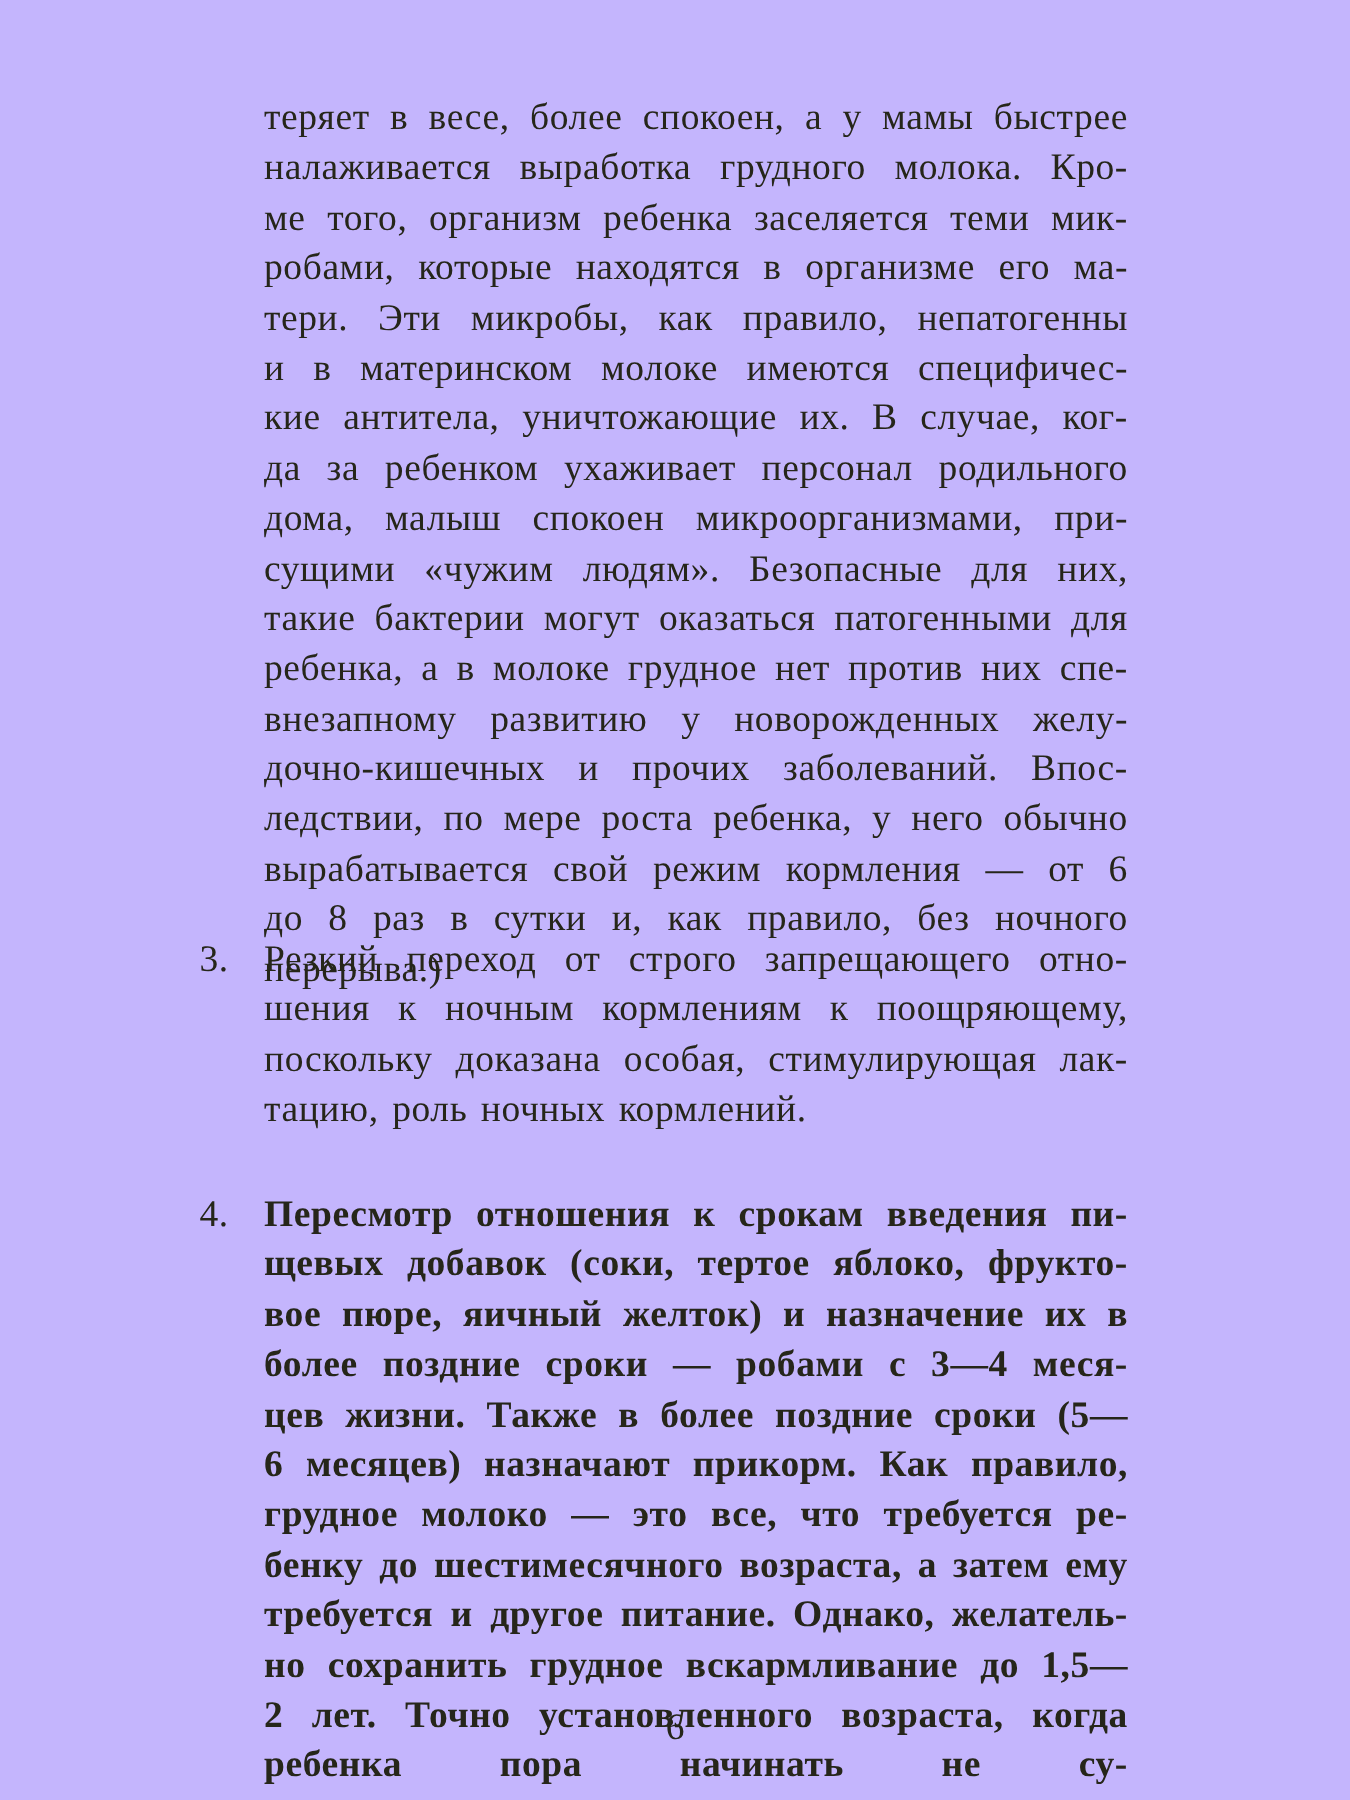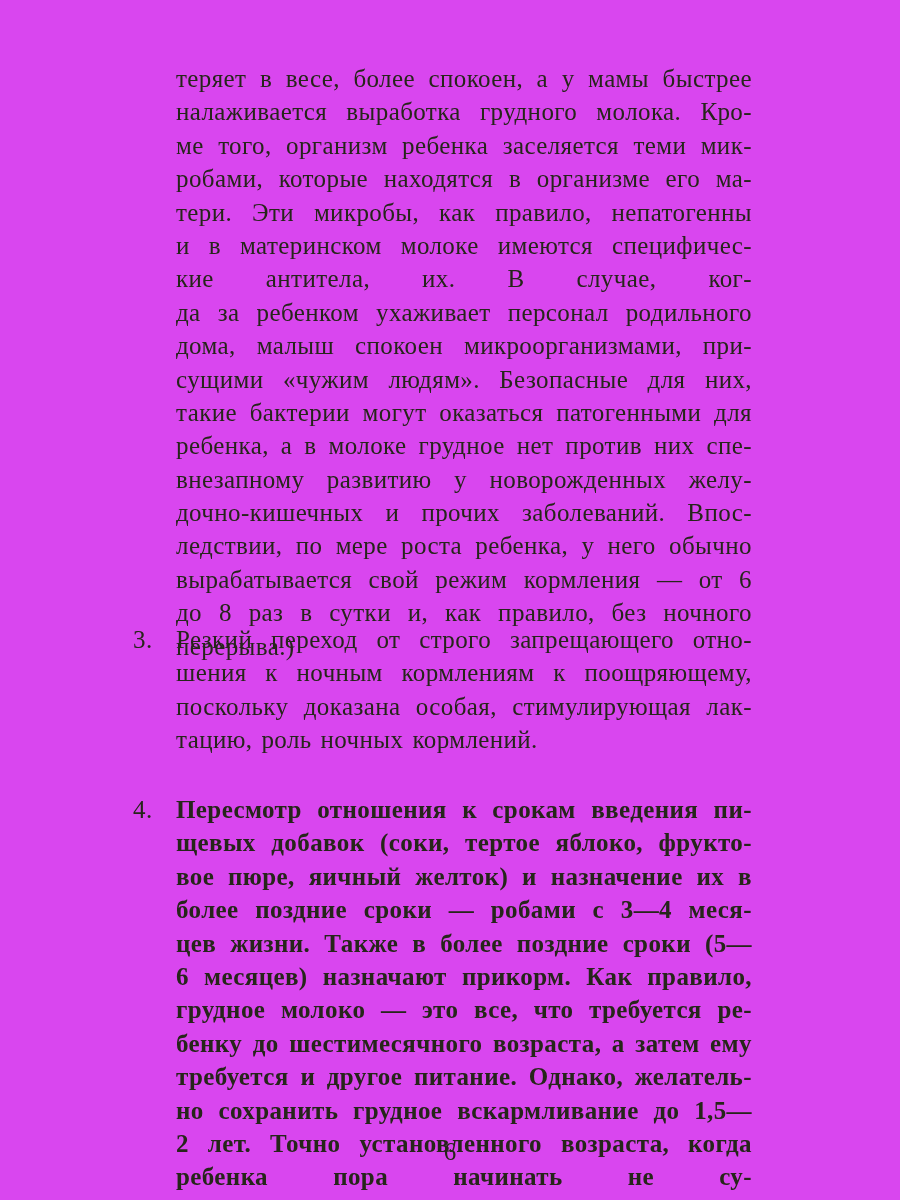--- a/index.html
+++ b/index.html
@@ -12,21 +12,21 @@
     height: 1200px;
     position: relative;
     overflow: hidden;
     font-family: "Liberation Serif", "DejaVu Serif", serif;
     color: #26261a;
   }
   .page {
     position: absolute;
     left: 0; top: 0;
     width: 900px; height: 1200px;
-    background: #d946ef;
+    background: #c4b5fd;
   }
   .block {
     position: absolute;
     left: 176px;
     width: 576px;
   }
   
   .jline {
     display: flex;
     justify-content: space-between;
@@ -112,20 +112,21 @@
         <span>и</span>
         <span>в</span>
         <span>материнском</span>
         <span>молоке</span>
         <span>имеются</span>
         <span>специфичес-</span>
       </div>
       <div class="jline">
         <span>кие</span>
         <span>антитела,</span>
+        <span>уничтожающие</span>
         <span>их.</span>
         <span>В</span>
         <span>случае,</span>
         <span>ког-</span>
       </div>
       <div class="jline">
         <span>да</span>
         <span>за</span>
         <span>ребенком</span>
         <span>ухаживает</span>

